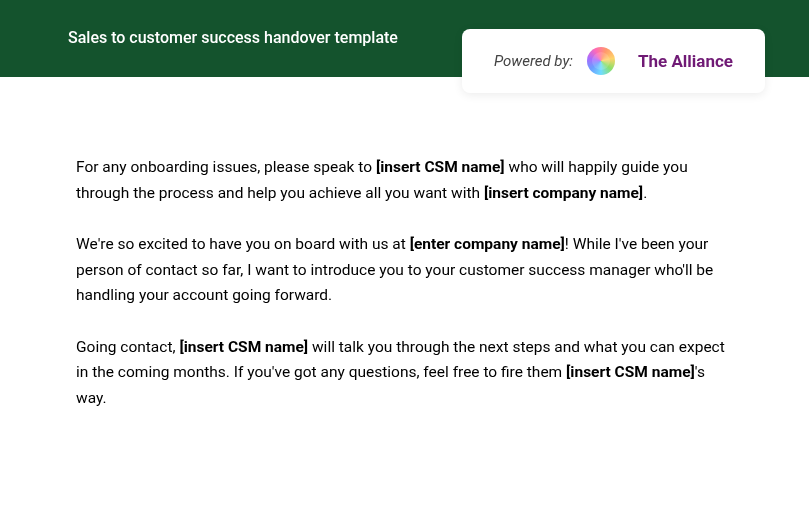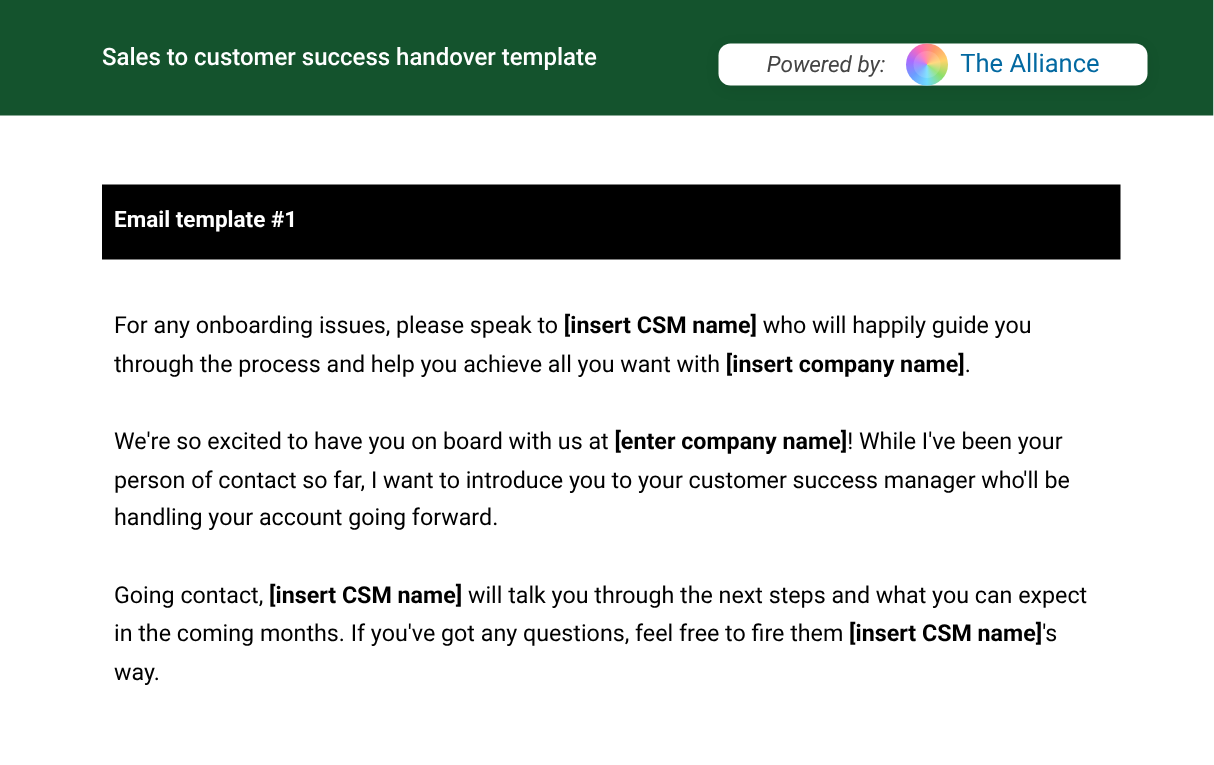--- a/index.html
+++ b/index.html
@@ -18,21 +18,21 @@
     font-size: 16px;
     font-weight: 500;
   }
   .powered-card {
     position: absolute;
     top: 29px;
     right: 44px;
     background: #ffffff;
     border-radius: 8px;
     box-shadow: 0 2px 10px rgba(0,0,0,0.08);
-    padding: 0 32px;
+    padding: 18px 32px;
     display: flex;
     align-items: center;
     gap: 14px;
   }
   .powered-label {
     font-style: italic;
     color: #444;
     font-size: 15px;
   }
   .alliance-wrap {
@@ -49,22 +49,23 @@
   }
   .logo-circle::after {
     content: "";
     position: absolute;
     top: 5px; left: 5px; right: 5px; bottom: 5px;
     border-radius: 50%;
     background: rgba(255,255,255,0.15);
   }
   .alliance-text {
     font-size: 17px;
-    color: #0369a1;
-    font-weight: 400;
+    color: #701a75;
+    font-weight: 700;
+    margin-left: 15px;
   }
   .content {
     padding: 46px 62px 0 68px;
   }
   .section-title {
     background: #000000;
     color: #ffffff;
     font-weight: 700;
     font-size: 15px;
     padding: 14px 10px 18px 8px;
@@ -91,21 +92,20 @@
 
 <div class="powered-card">
   <span class="powered-label">Powered by:</span>
   <span class="alliance-wrap">
     <span class="logo-circle"></span>
     <span class="alliance-text">The Alliance</span>
   </span>
 </div>
 
 <div class="content">
-  <div class="section-title">Email template #1</div>
 
   <div class="body-text">
 
 
     <p>
       <span>For any onboarding issues, please speak to </span><strong>[insert CSM name]</strong><span> who will happily guide you through the process and help you achieve all you want with </span><strong>[insert company name]</strong><span>.</span>
     </p>
 
     <p>
       <span>We're so excited to have you on board with us at </span><strong>[enter company name]</strong><span>! While I've been your person of contact so far, I want to introduce you to your customer success manager who'll be handling your account going forward.</span>

